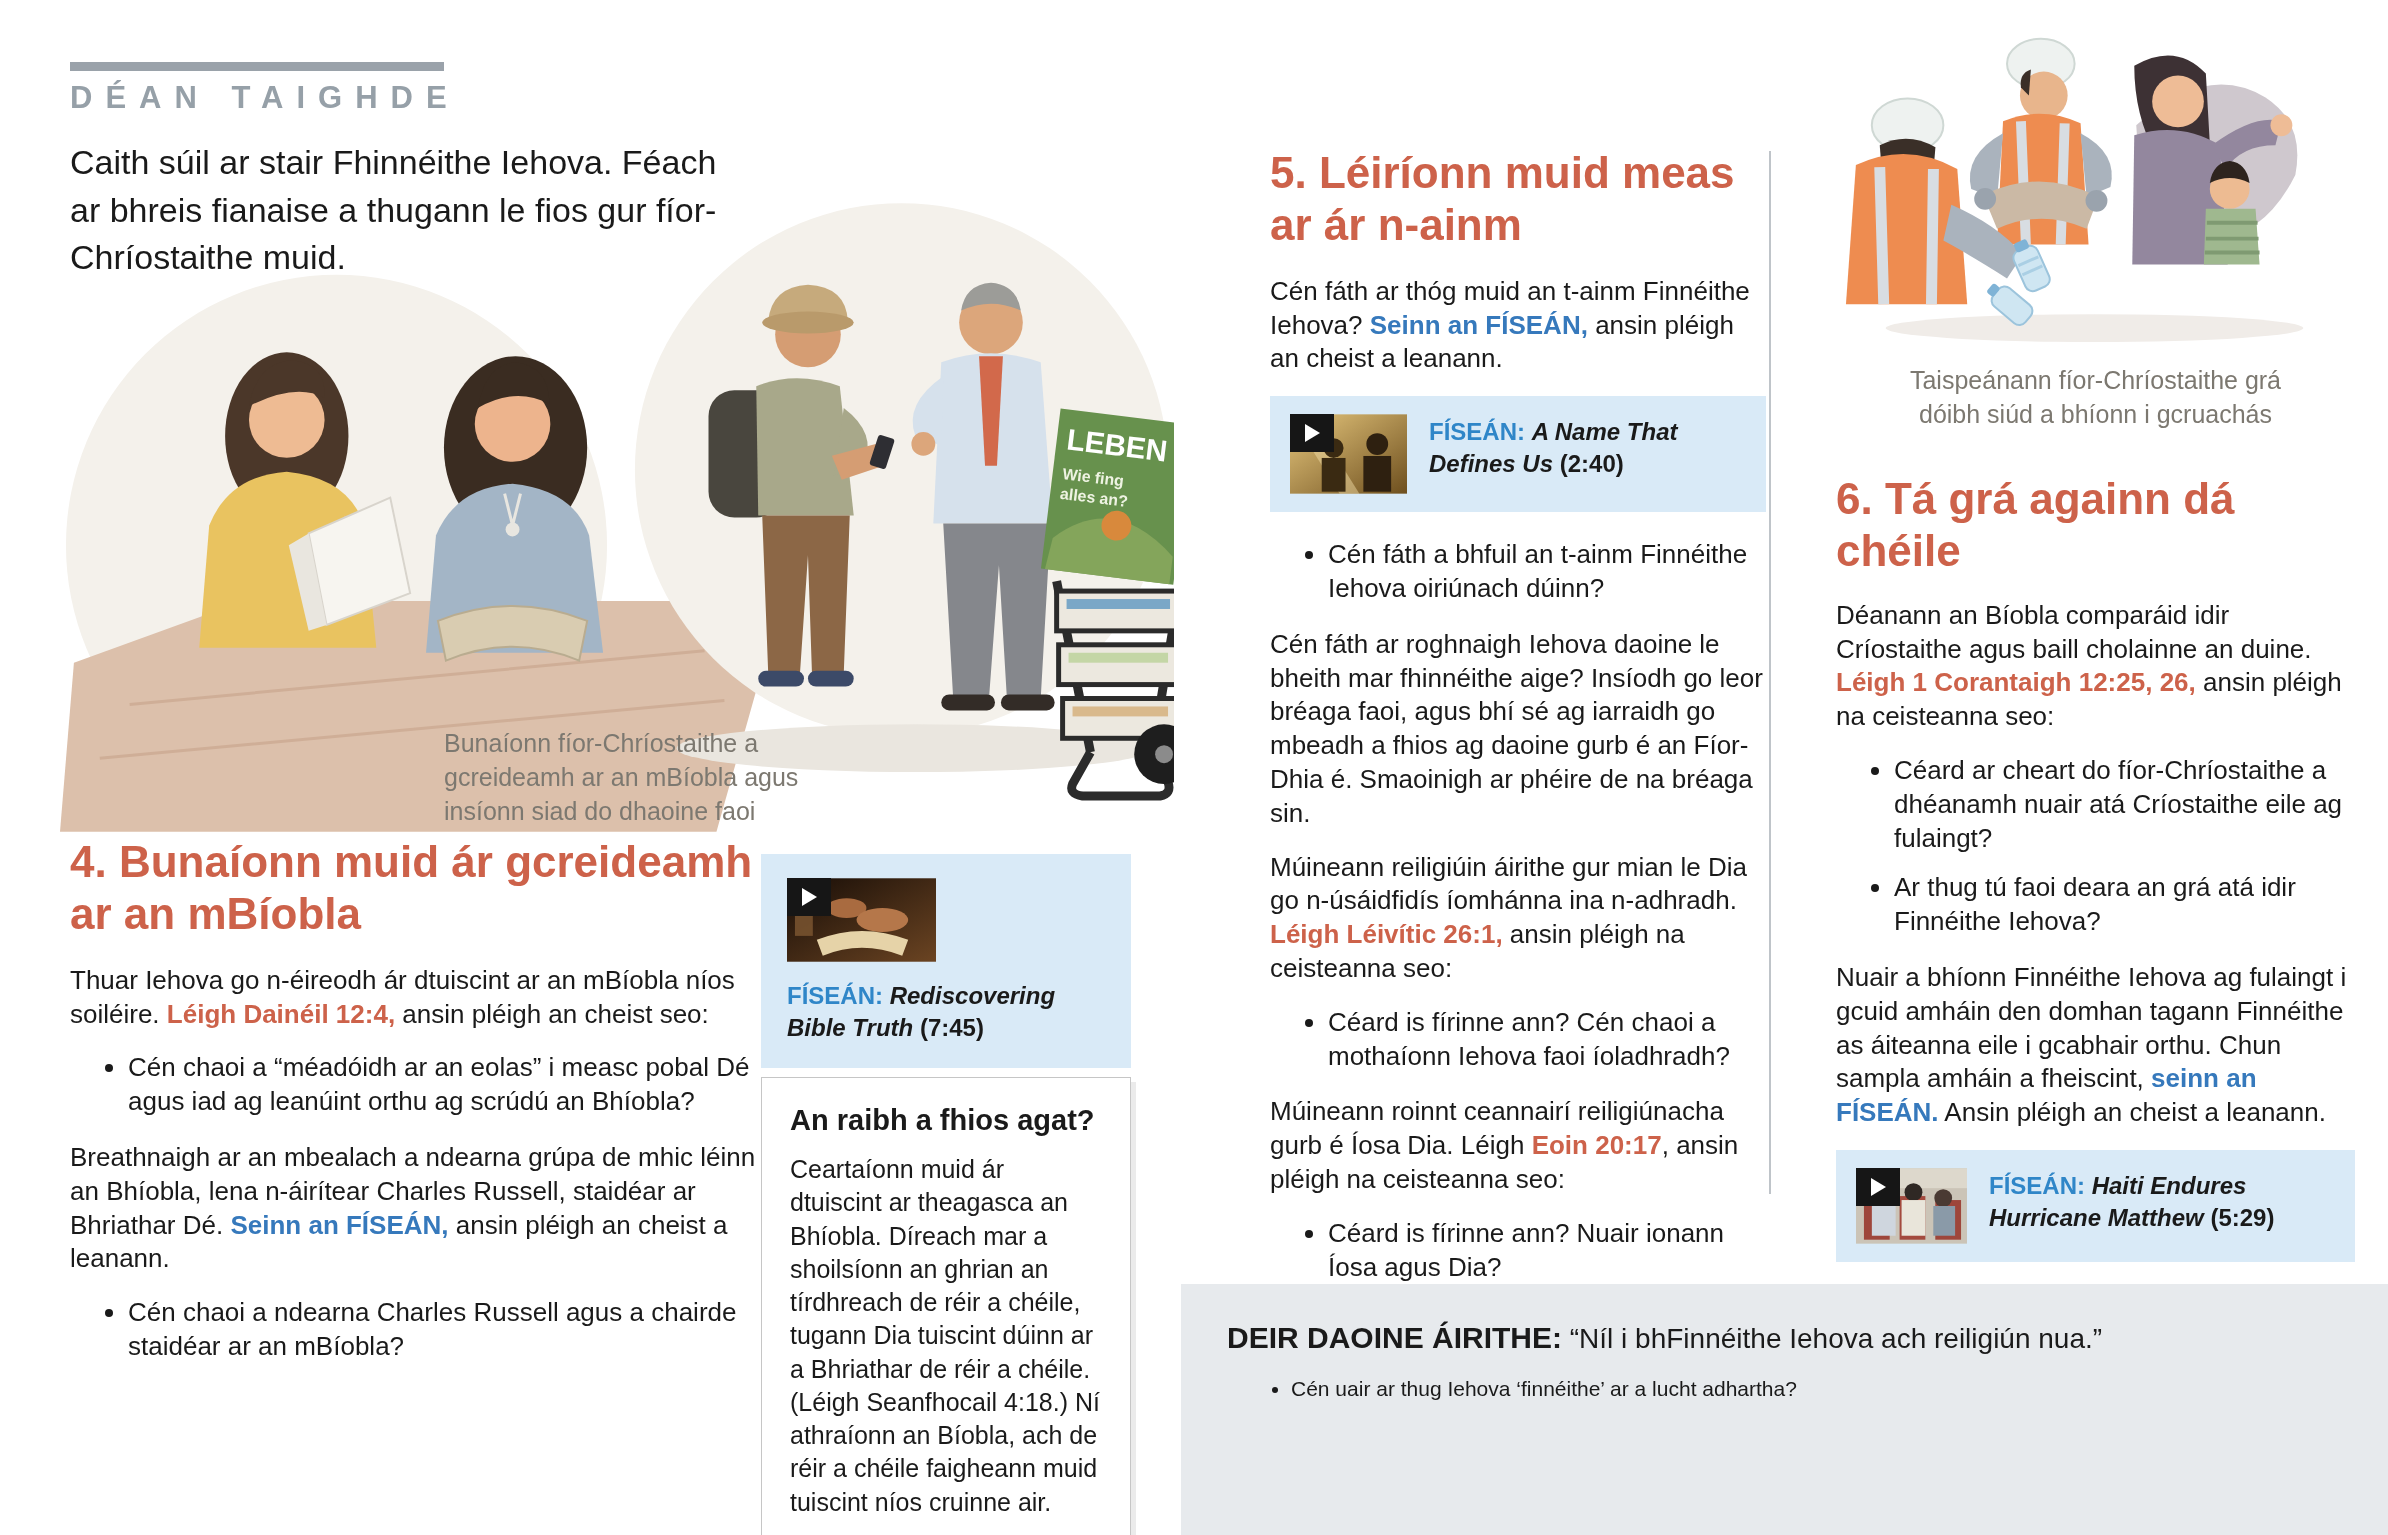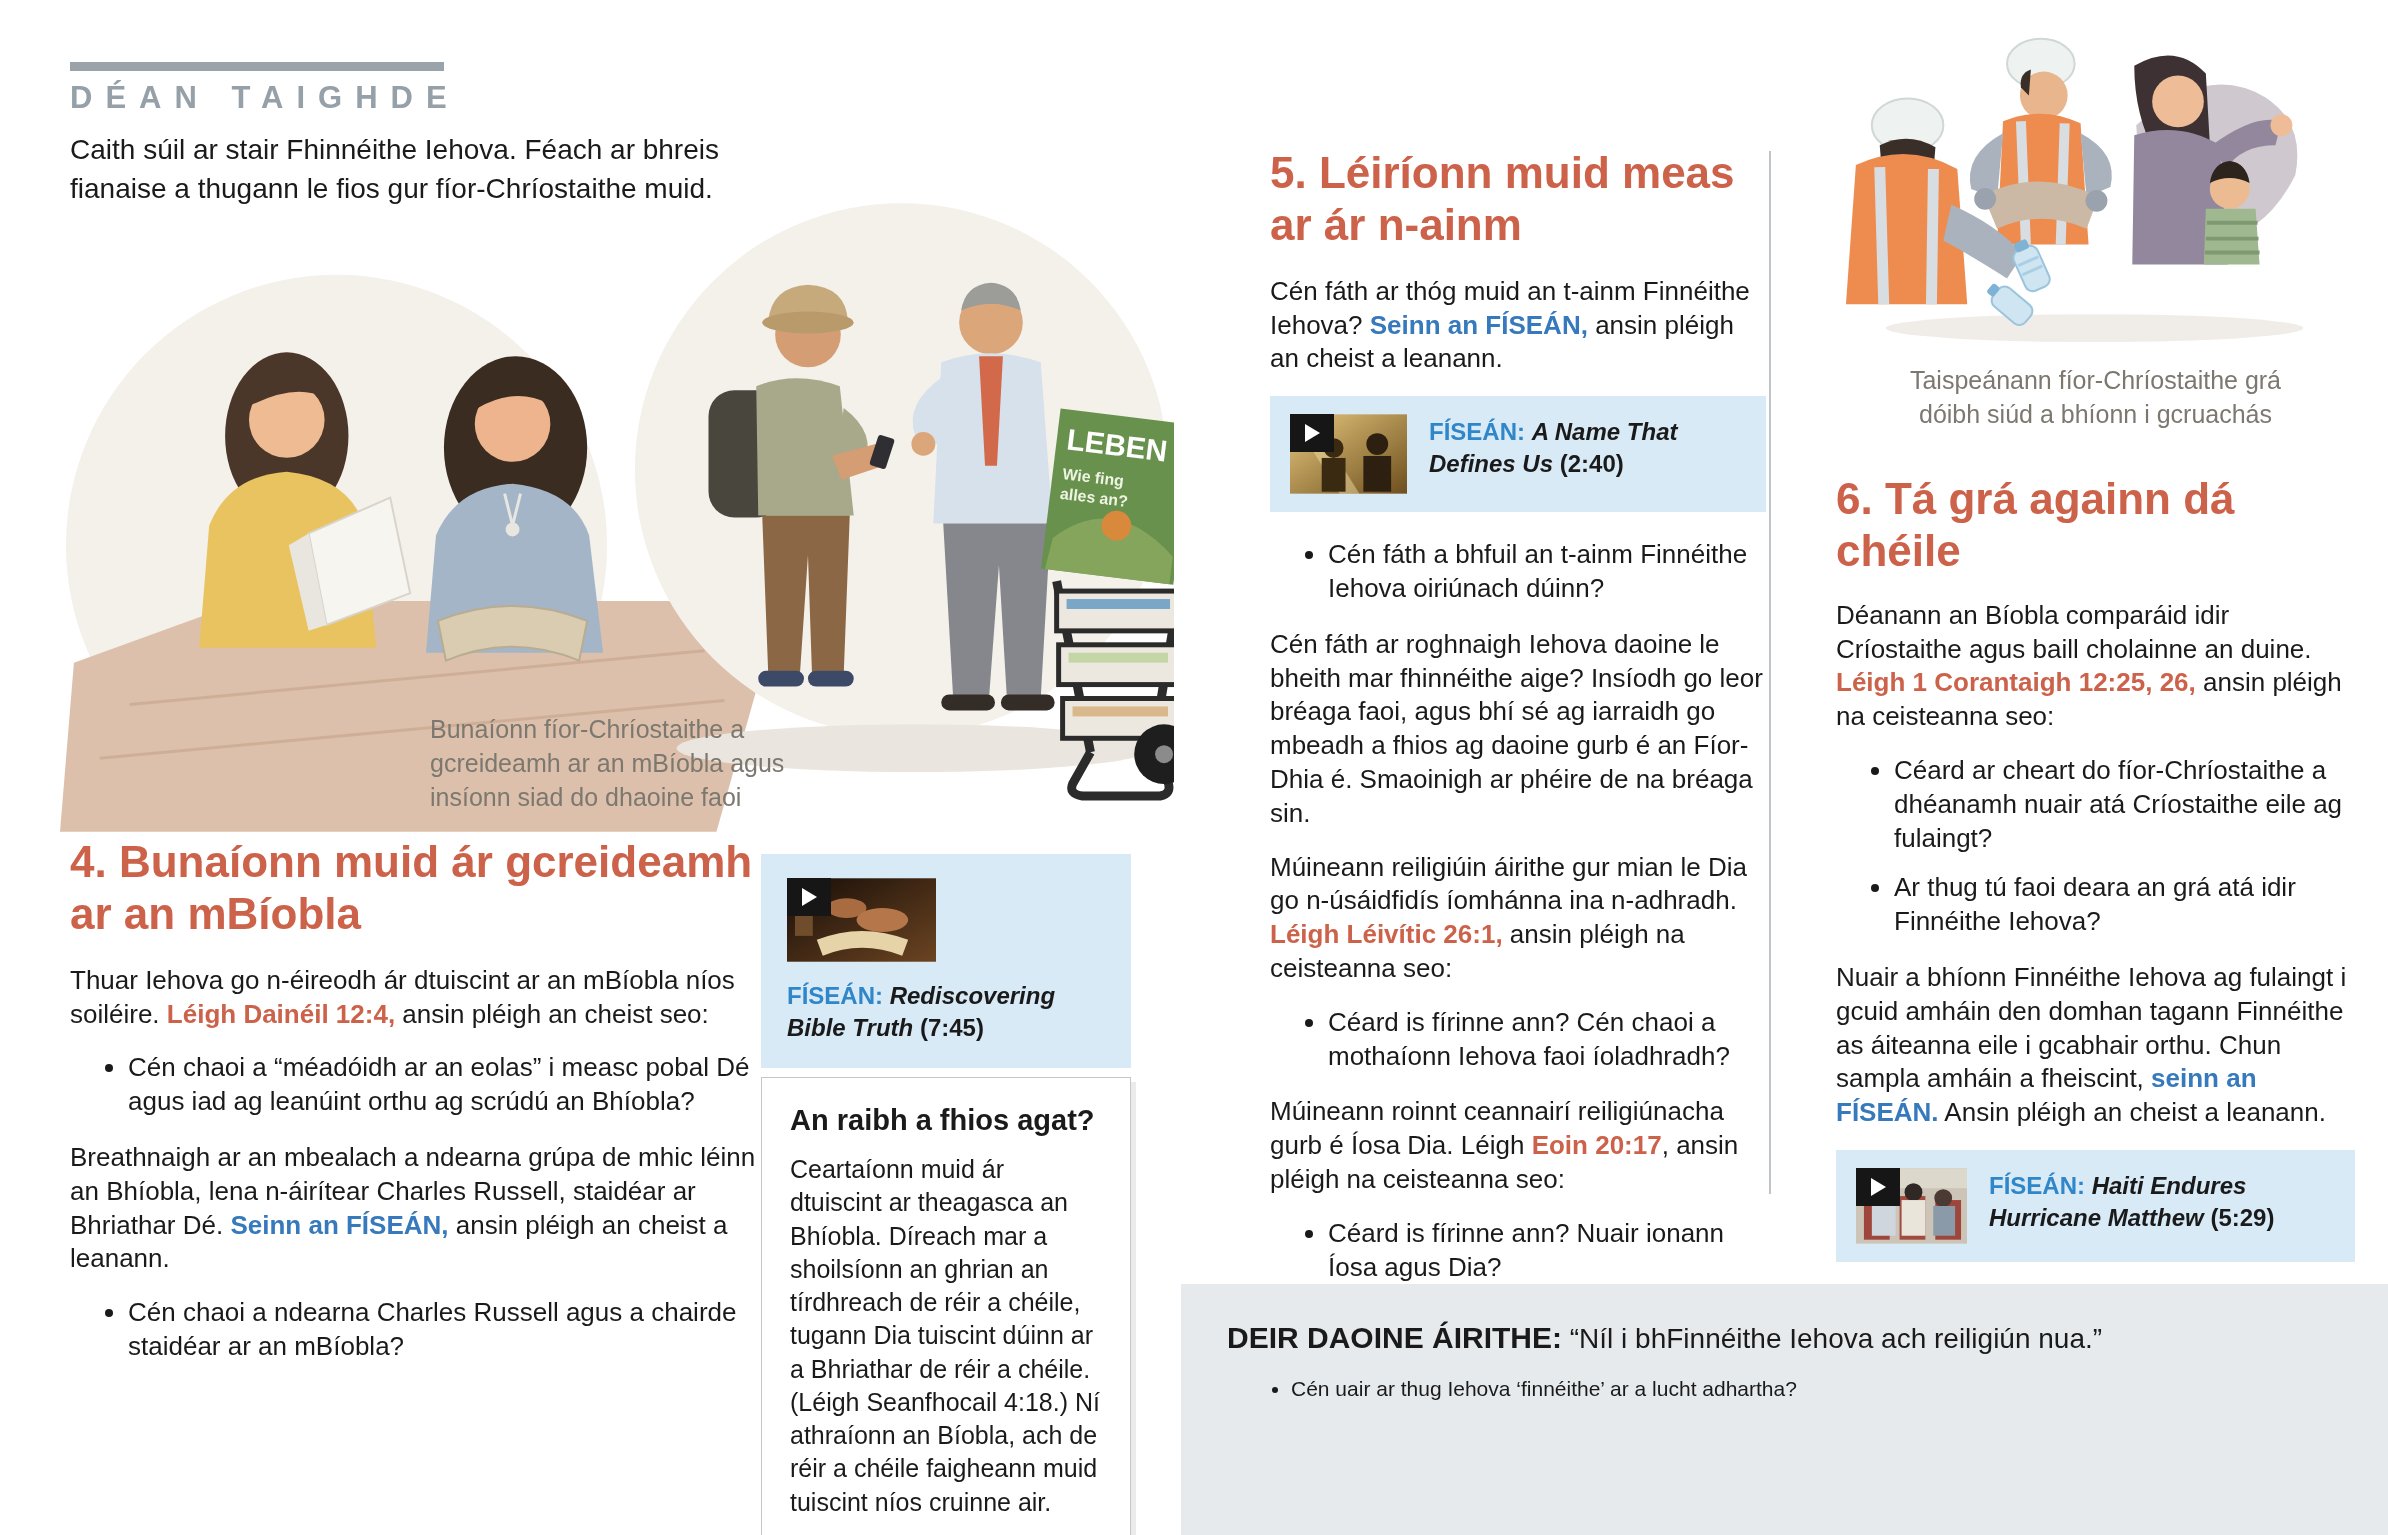--- a/index.html
+++ b/index.html
@@ -2,25 +2,25 @@
 <html><head>
 <meta charset="utf-8">
 <title>Déan Taighde</title>
 <style>
   html,body{margin:0;padding:0;background:#ffffff;}
   body{font-family:"Liberation Sans",sans-serif;color:#1a1a1a;}
   .page{position:relative;width:2388px;height:1535px;background:#fff;overflow:hidden;}
 
   .kicker-bar{position:absolute;left:70px;top:62px;width:374px;height:9px;background:#9aa2aa;}
   .kicker{position:absolute;left:70px;top:80px;font-size:31px;font-weight:bold;letter-spacing:13px;color:#96a0a8;}
-  .intro{position:absolute;left:70px;top:130px;width:667px;font-size:28px;line-height:1.4;margin:0;}
+  .intro{position:absolute;left:70px;top:139px;width:667px;font-size:34px;line-height:1.4;margin:0;}
 
   .illu1{position:absolute;left:60px;top:195px;}
   .caption{color:#7c7870;font-size:25px;line-height:1.36;}
-  .caption-study{position:absolute;left:430px;top:712px;width:428px;margin:0;}
+  .caption-study{position:absolute;left:430px;top:712px;width:428px;margin:14px;}
 
   .col-left{position:absolute;left:70px;top:836px;width:689px;}
   .col-mid{position:absolute;left:1270px;top:147px;width:496px;}
   .col-right{position:absolute;left:1836px;top:4px;width:519px;}
 
   h2.sec{color:#cd624a;font-size:44px;line-height:1.18;margin:0 0 24px;font-weight:bold;}
   p.body{font-size:26px;line-height:1.3;margin:0 0 20px;}
   ul.bullets{margin:0 0 22px;padding:0 0 0 58px;list-style:disc;}
   ul.bullets li{font-size:26px;line-height:1.3;margin:0 0 16px;}
   .ref{color:#cd624a;font-weight:bold;cursor:pointer;}

